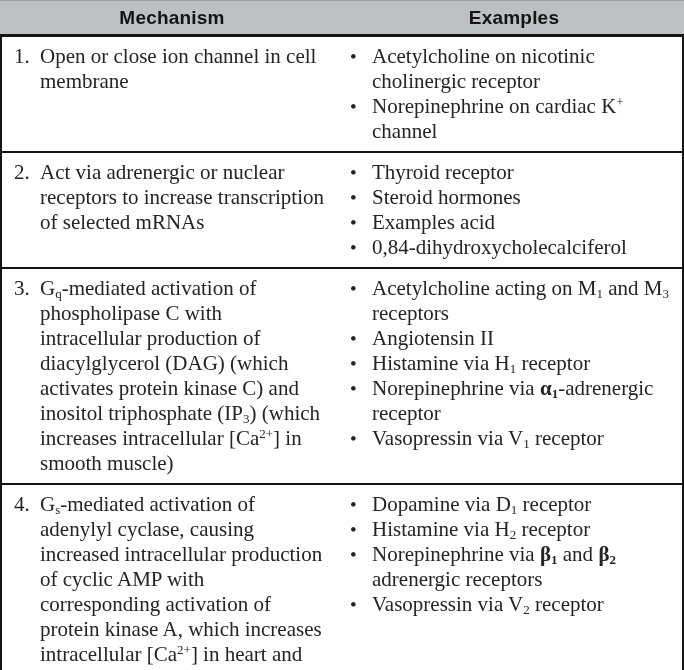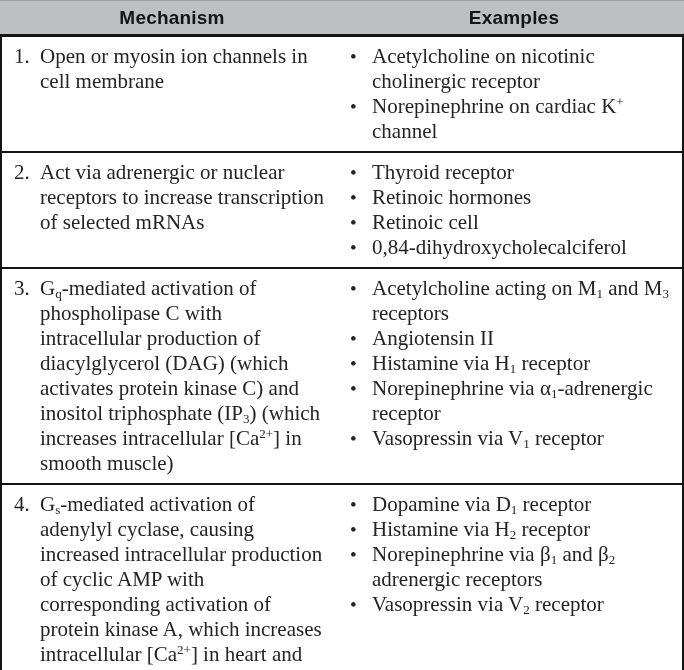--- a/index.html
+++ b/index.html
@@ -82,38 +82,38 @@
     padding-left: 2px;
     font-size: 19px;
   }
   .etext { flex: 1; }
   sub, sup {
     font-size: 62%;
     line-height: 0;
   }
   sup { vertical-align: 0.55em; }
   sub { vertical-align: -0.2em; }
-  b { font-weight: normal; }
+  b { font-weight: bold; }
 </style>
 </head>
 <body>
 
 <div class="table">
 
   <div class="thead">
     <div class="th th-mech">Mechanism</div>
     <div class="th th-ex">Examples</div>
   </div>
 
   <div class="tbody">
 
     <div class="row">
       <div class="cell mech">
         <span class="num">1.</span>
-        <div class="mtext">Open or myosin ion channels in cell membrane</div>
+        <div class="mtext">Open or close ion channel in cell membrane</div>
       </div>
       <ul class="cell ex">
         <li>
           <span class="bullet">•</span>
           <span class="etext">Acetylcholine on nicotinic cholinergic receptor</span>
         </li>
         <li>
           <span class="bullet">•</span>
           <span class="etext">Norepinephrine on cardiac K<sup>+</sup> channel</span>
         </li>
@@ -125,25 +125,25 @@
         <span class="num">2.</span>
         <div class="mtext">Act via adrenergic or nuclear receptors to increase transcription of selected mRNAs</div>
       </div>
       <ul class="cell ex">
         <li>
           <span class="bullet">•</span>
           <span class="etext">Thyroid receptor</span>
         </li>
         <li>
           <span class="bullet">•</span>
-          <span class="etext">Retinoic hormones</span>
-        </li>
-        <li>
-          <span class="bullet">•</span>
-          <span class="etext">Retinoic cell</span>
+          <span class="etext">Steroid hormones</span>
+        </li>
+        <li>
+          <span class="bullet">•</span>
+          <span class="etext">Examples acid</span>
         </li>
         <li>
           <span class="bullet">•</span>
           <span class="etext">0,84-dihydroxycholecalciferol</span>
         </li>
       </ul>
     </div>
 
     <div class="row">
       <div class="cell mech">

